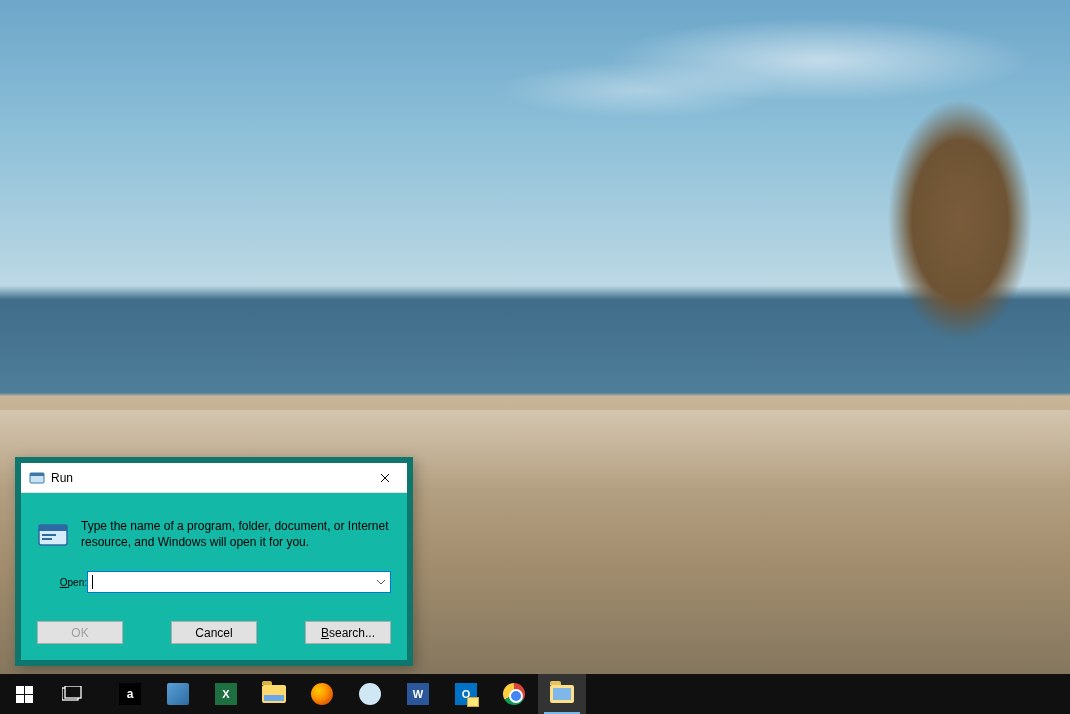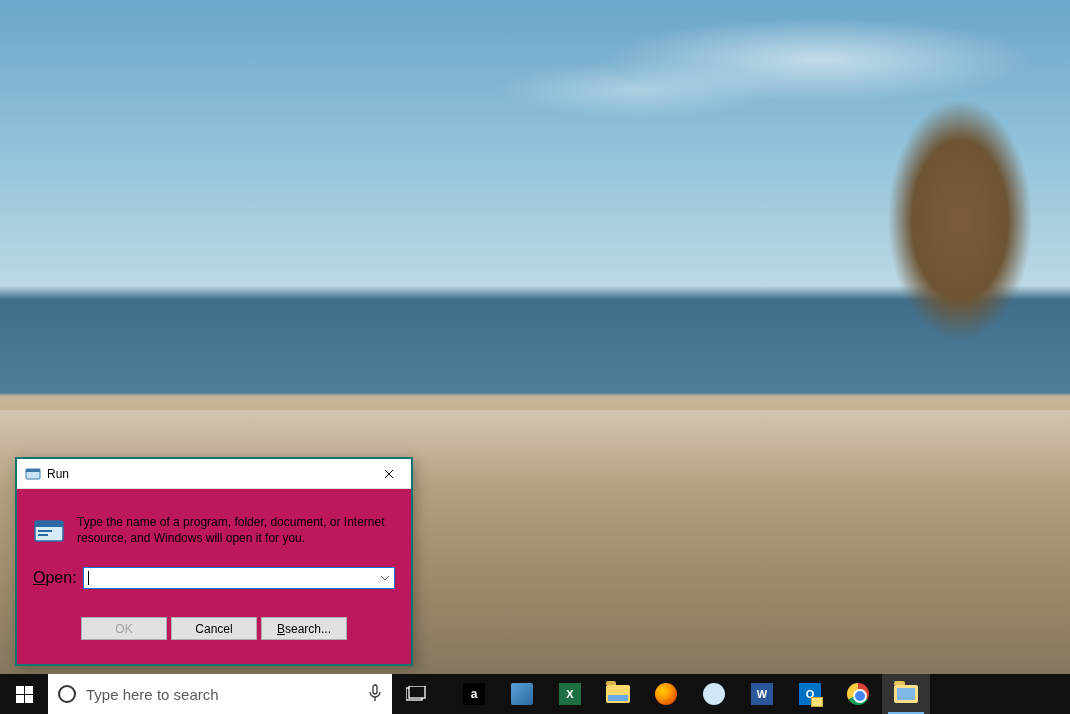--- a/index.html
+++ b/index.html
@@ -33,43 +33,43 @@
     content: "";
     position: absolute; left: 0; right: 0; top: 410px; height: 100px;
     background: linear-gradient(to bottom, rgba(255,255,255,0.25), rgba(255,255,255,0) 80%);
   }
 
   
   .run-dialog {
     position: absolute;
     left: 15px; top: 457px;
     width: 398px; height: 209px;
-    background: #be185d;
-    border: 2px solid #0f766e;
+    background: #14b8a6;
+    border: 6px solid #0f766e;
     box-shadow: 3px 3px 12px rgba(0,0,0,0.25);
   }
   .run-titlebar {
     display: flex; align-items: center; height: 30px;
     padding: 0 0 0 8px; background: #ffffff; border-bottom: 1px solid #e0e0e0;
     font-size: 12px; color: #000;
   }
   .run-titlebar .title-icon { width: 16px; height: 16px; margin-right: 6px; display: inline-flex; align-items: center; justify-content: center; }
   .run-titlebar .title-text { flex: 1; }
   .run-close {
     width: 45px; height: 29px; display: flex; align-items: center; justify-content: center;
     cursor: default; color: #000; font-size: 13px;
   }
 
   .run-body { padding: 26px 16px 0 16px; }
   .run-body-row1 { display: flex; align-items: flex-start; }
   .run-big-icon { width: 32px; height: 32px; flex: none; margin-right: 12px; display: flex; align-items: center; justify-content: center; }
   .run-desc { font-size: 12px; color: #000; line-height: 1.3; }
 
   .run-open-row { display: flex; align-items: center; margin-top: 20px; }
-  .run-open-label { font-size: 16px; color: #000; width: 50px; }
+  .run-open-label { font-size: 10px; color: #000; width: 50px; text-align: right; }
   .run-open-label .ul { text-decoration: underline; }
   .run-combo {
     flex: 1; position: relative;
     border: 1px solid #0078d7;
     background: #fff; height: 22px;
     display: flex; align-items: center;
   }
   .run-combo input {
     border: none; outline: none; width: calc(100% - 18px);
     height: 100%; padding: 0 4px; font-size: 12px;
@@ -80,21 +80,21 @@
     font-size: 9px; color: #555; border-left: none;
   }
   
   .run-combo .caret {
     position: absolute; left: 4px; top: 3px; width: 1px; height: 14px; background: #000;
     animation: blink 1s steps(1) infinite;
   }
   @keyframes blink { 50% { opacity: 0; } }
 
   .run-buttons {
-    display: flex; justify-content: center; gap: 4px;
+    display: flex; justify-content: space-between; gap: 16px;
     padding: 0 16px; margin-top: 28px;
   }
   .run-btn {
     width: 86px; height: 23px; font-size: 12px;
     background: #e1e1e1; border: 1px solid #adadad;
     display: flex; align-items: center; justify-content: center;
     color: #000;
   }
   .run-btn.disabled { color: #a0a0a0; }
   .run-btn .ul { text-decoration: underline; }
@@ -220,31 +220,20 @@
 <div class="taskbar">
   <div class="tb-item start-btn">
     <svg width="17" height="17" viewBox="0 0 17 17">
       <rect x="0" y="0" width="8" height="8" fill="#fff"></rect>
       <rect x="9" y="0" width="8" height="8" fill="#fff"></rect>
       <rect x="0" y="9" width="8" height="8" fill="#fff"></rect>
       <rect x="9" y="9" width="8" height="8" fill="#fff"></rect>
     </svg>
   </div>
 
-  <div class="search-box">
-    <span class="cortana-circle"></span>
-    <span class="search-text">Type here to search</span>
-    <span class="mic">
-      <svg width="14" height="18" viewBox="0 0 14 18">
-          <rect x="5" y="1" width="4" height="9" rx="2" fill="none" stroke="#333" stroke-width="1.3"></rect>
-          <path d="M2 8a5 5 0 0 0 10 0" fill="none" stroke="#333" stroke-width="1.3"></path>
-          <line x1="7" y1="13" x2="7" y2="17" stroke="#333" stroke-width="1.3"></line>
-        </svg>
-    </span>
-  </div>
 
   <div class="tb-item task-view">
     <svg width="20" height="16" viewBox="0 0 20 16">
       <rect x="0" y="2" width="16" height="12" fill="none" stroke="#fff" stroke-width="1.3"></rect>
       <rect x="3" y="0" width="16" height="12" fill="#101010" stroke="#fff" stroke-width="1.3"></rect>
     </svg>
   </div>
 
   <div style="width:10px"></div>
 

